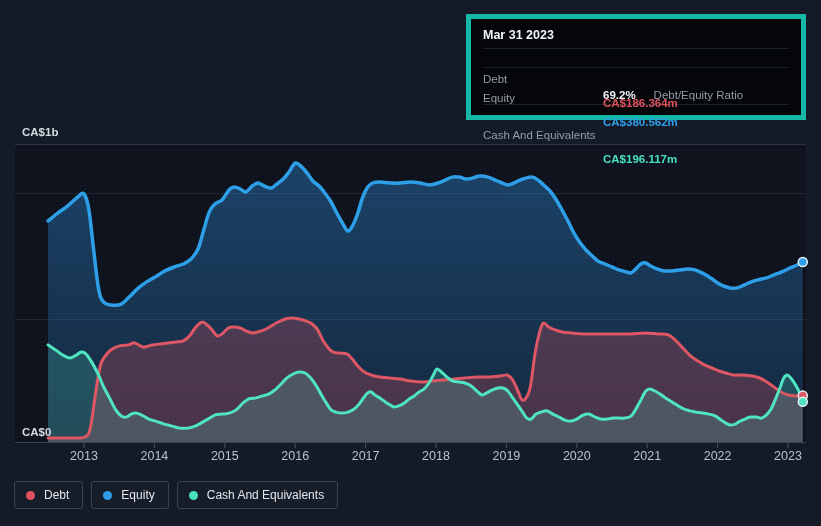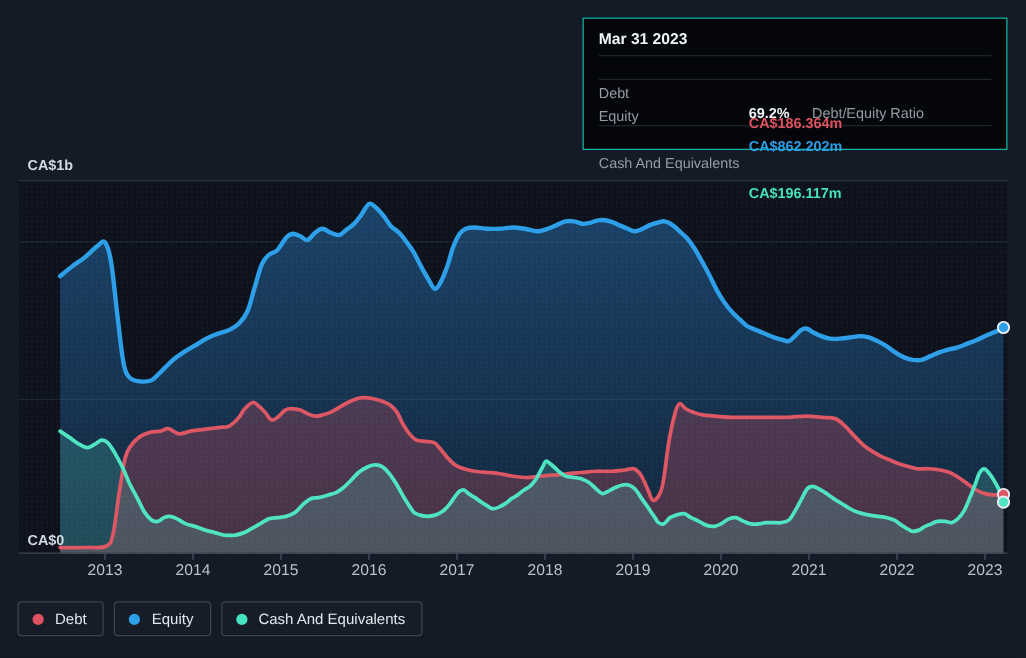--- a/index.html
+++ b/index.html
@@ -7,21 +7,21 @@
     position:relative;width:821px;height:526px;overflow:hidden;
     background:#151b26;
     font-family:"Liberation Sans","DejaVu Sans",sans-serif;
     -webkit-font-smoothing:antialiased;
   }
   svg text{user-select:none;}
 
   
   .tooltip{
     position:absolute;left:466px;top:14px;width:340px;height:106px;
-    box-sizing:border-box;background:#04060a;border:1px solid #14b8a6;
+    box-sizing:border-box;background:#04060a;border:5px solid #14b8a6;
     padding:7px 12px 0 12px;font-size:11.5px;color:#949ca6;
   }
   .tt-title{font-size:12.5px;font-weight:bold;color:#f2f5f8;padding:2px 0 6px 0;}
   .tt-row{display:grid;grid-template-columns:120px 1fr;align-items:center;height:18px;}
   .tt-row.sep{border-top:1px solid #1d242e;}
   .tt-row.last{height:22px;}
   .tt-label{color:#949ca6;}
   .tt-value{font-weight:bold;margin-top:48px;}
   .tt-ratio-bold{font-weight:bold;color:#f2f5f8;}
   .tt-ratio-rest{color:#949ca6;margin-left:18px;}
@@ -106,21 +106,21 @@
 
   
   <div class="tooltip">
     <div class="tt-title">Mar 31 2023</div>
     <div class="tt-row sep">
       <span class="tt-label">Debt</span>
       <span class="tt-value" style="color: rgb(224, 81, 95);">CA$186.364m</span>
     </div>
     <div class="tt-row sep">
       <span class="tt-label">Equity</span>
-      <span class="tt-value" style="color: rgb(45, 159, 232);">CA$862.202m</span>
+      <span class="tt-value" style="color: rgb(45, 159, 232);">CA$380.562m</span>
     </div>
     <div class="tt-row">
       <span class="tt-label"></span>
       <span>
         <span class="tt-ratio-bold">69.2%</span><span class="tt-ratio-rest">Debt/Equity Ratio</span>
       </span>
     </div>
     <div class="tt-row sep last">
       <span class="tt-label">Cash And Equivalents</span>
       <span class="tt-value" style="color: rgb(71, 226, 191);">CA$196.117m</span>

